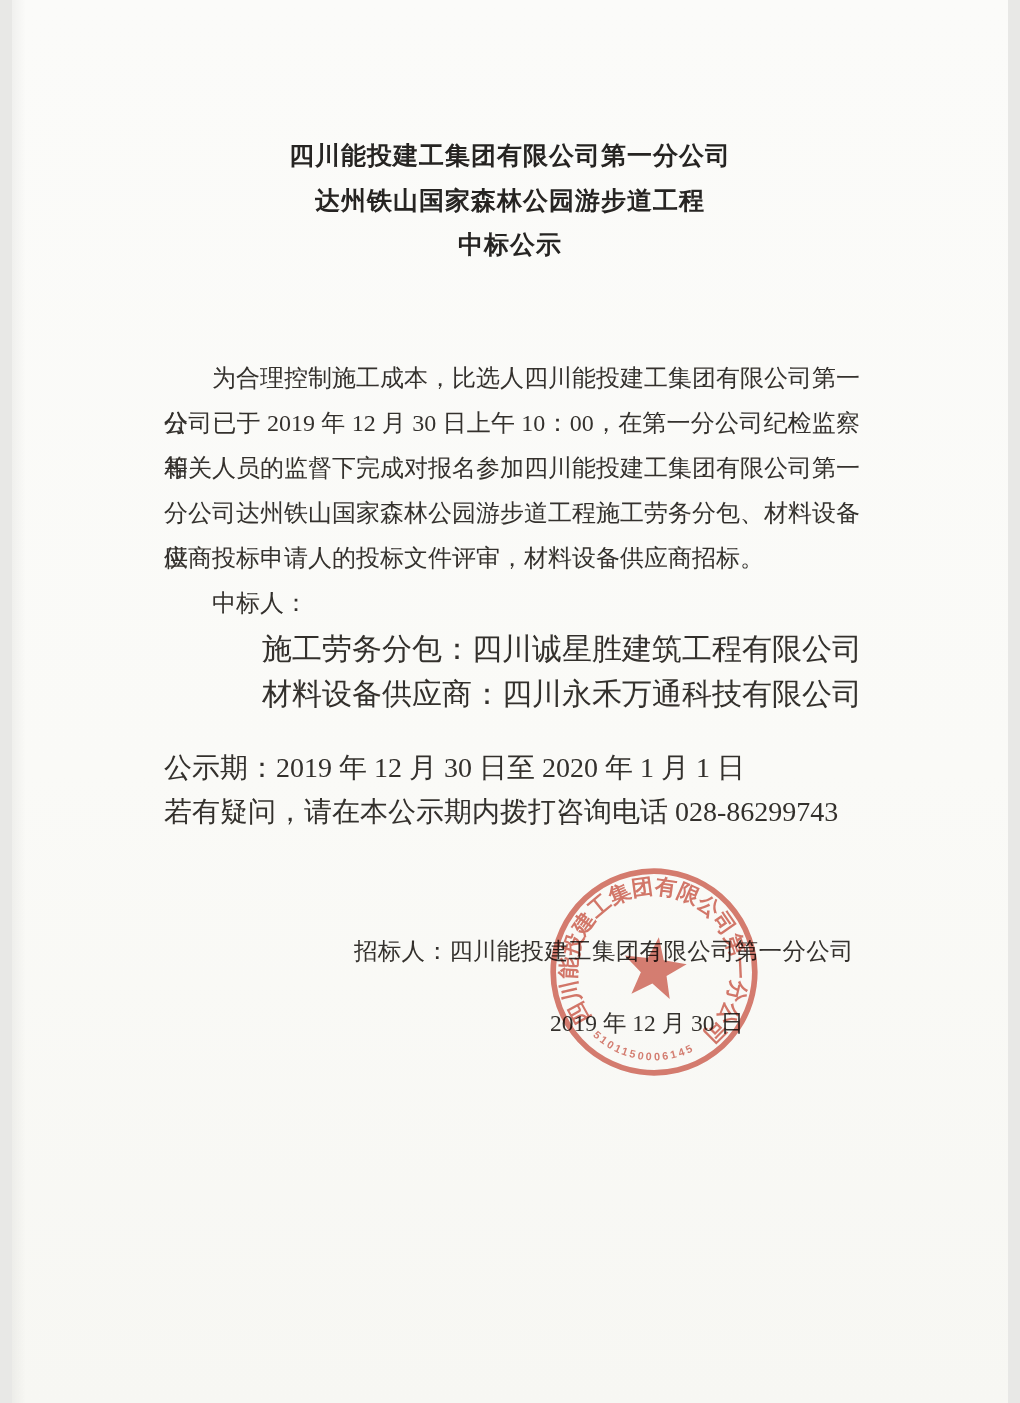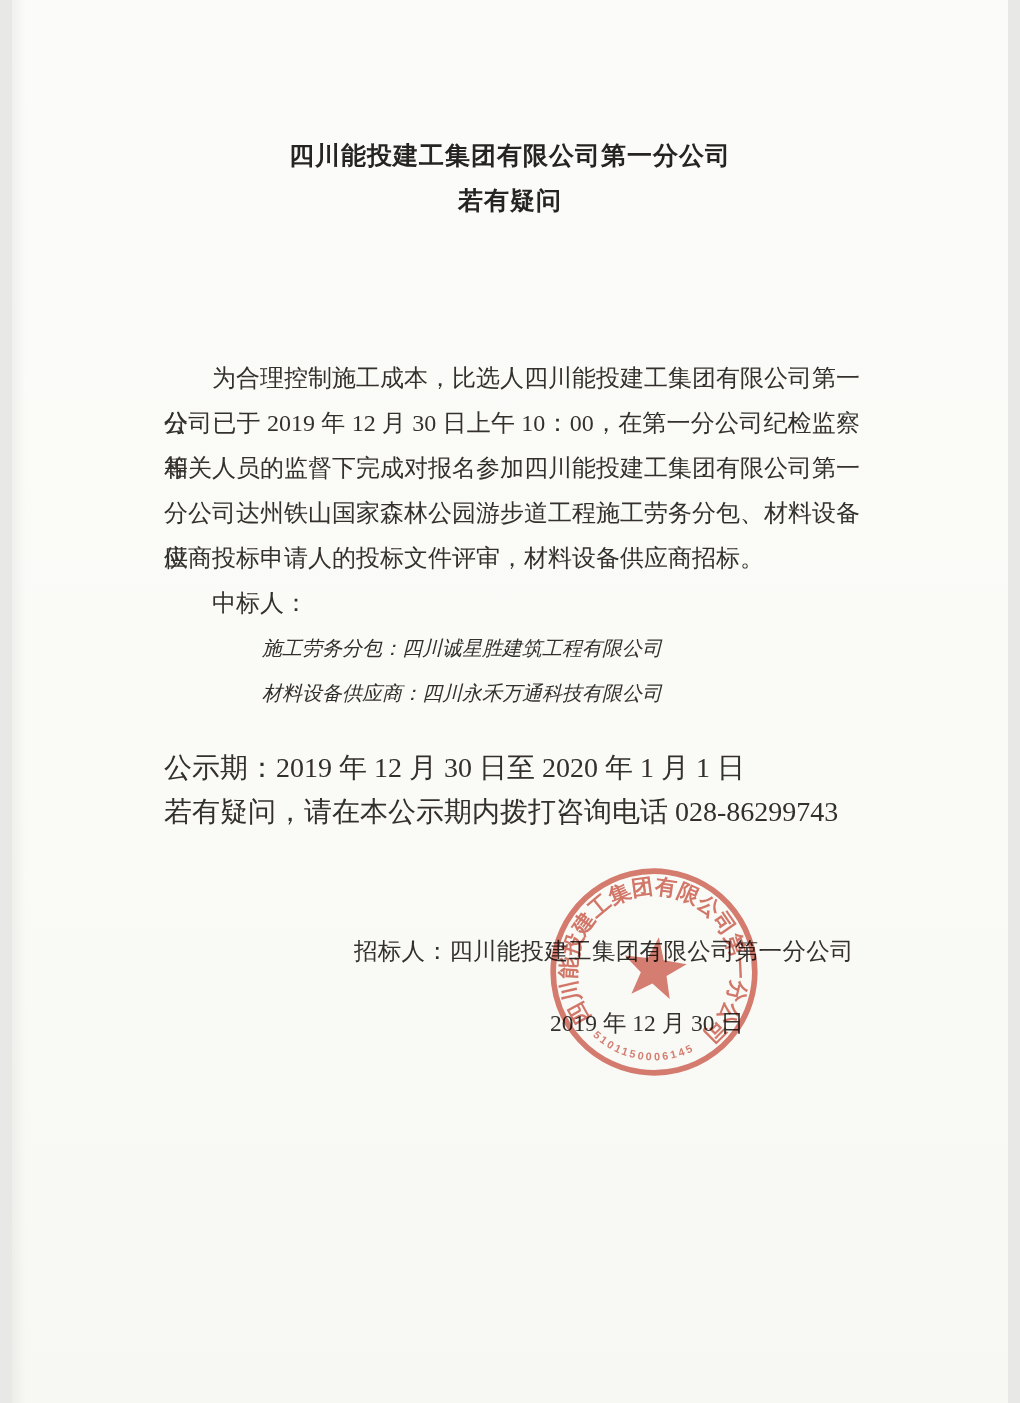--- a/index.html
+++ b/index.html
@@ -60,24 +60,23 @@
   }
   .winner-heading {
     height: 45px;
     line-height: 45px;
     font-size: 24px;
     padding-left: 2em;
   }
   .winner-line {
     height: 45px;
     line-height: 45px;
-    font-size: 20px;
+    font-size: 30px;
     padding-left: 98px;
     white-space: nowrap;
-    font-style: italic;
   }
   
   .period-block {
     position: absolute;
     top: 746px;
     left: 152px;
     width: 720px;
   }
   .period-line {
     height: 44px;
@@ -132,21 +131,22 @@
     opacity: 0.8;
   }
 </style>
 </head>
 <body>
 
 <div class="page">
 
   <div class="title-block">
     <div class="title-line">四川能投建工集团有限公司第一分公司</div>
-    <div class="title-line">若有疑问</div>
+    <div class="title-line">达州铁山国家森林公园游步道工程</div>
+    <div class="title-line">中标公示</div>
   </div>
 
   <div class="body-block">
     <div class="para-line justify first">为合理控制施工成本，比选人四川能投建工集团有限公司第一分</div>
     <div class="para-line justify">公司已于 2019 年 12 月 30 日上午 10：00，在第一分公司纪检监察等</div>
     <div class="para-line justify">相关人员的监督下完成对报名参加四川能投建工集团有限公司第一</div>
     <div class="para-line justify">分公司达州铁山国家森林公园游步道工程施工劳务分包、材料设备供</div>
     <div class="para-line">应商投标申请人的投标文件评审，材料设备供应商招标。</div>
     <div class="winner-heading">中标人：</div>
     <div class="winner-line">施工劳务分包：四川诚星胜建筑工程有限公司</div>

